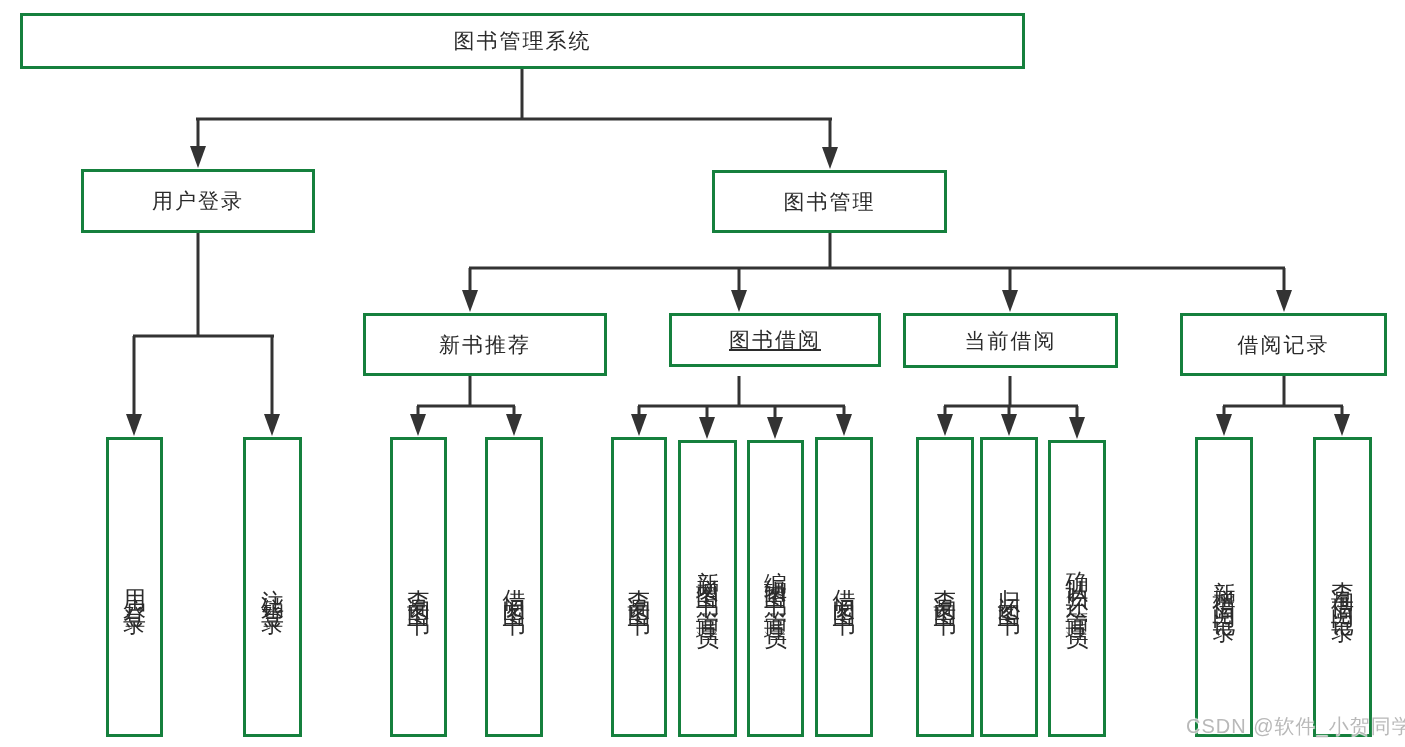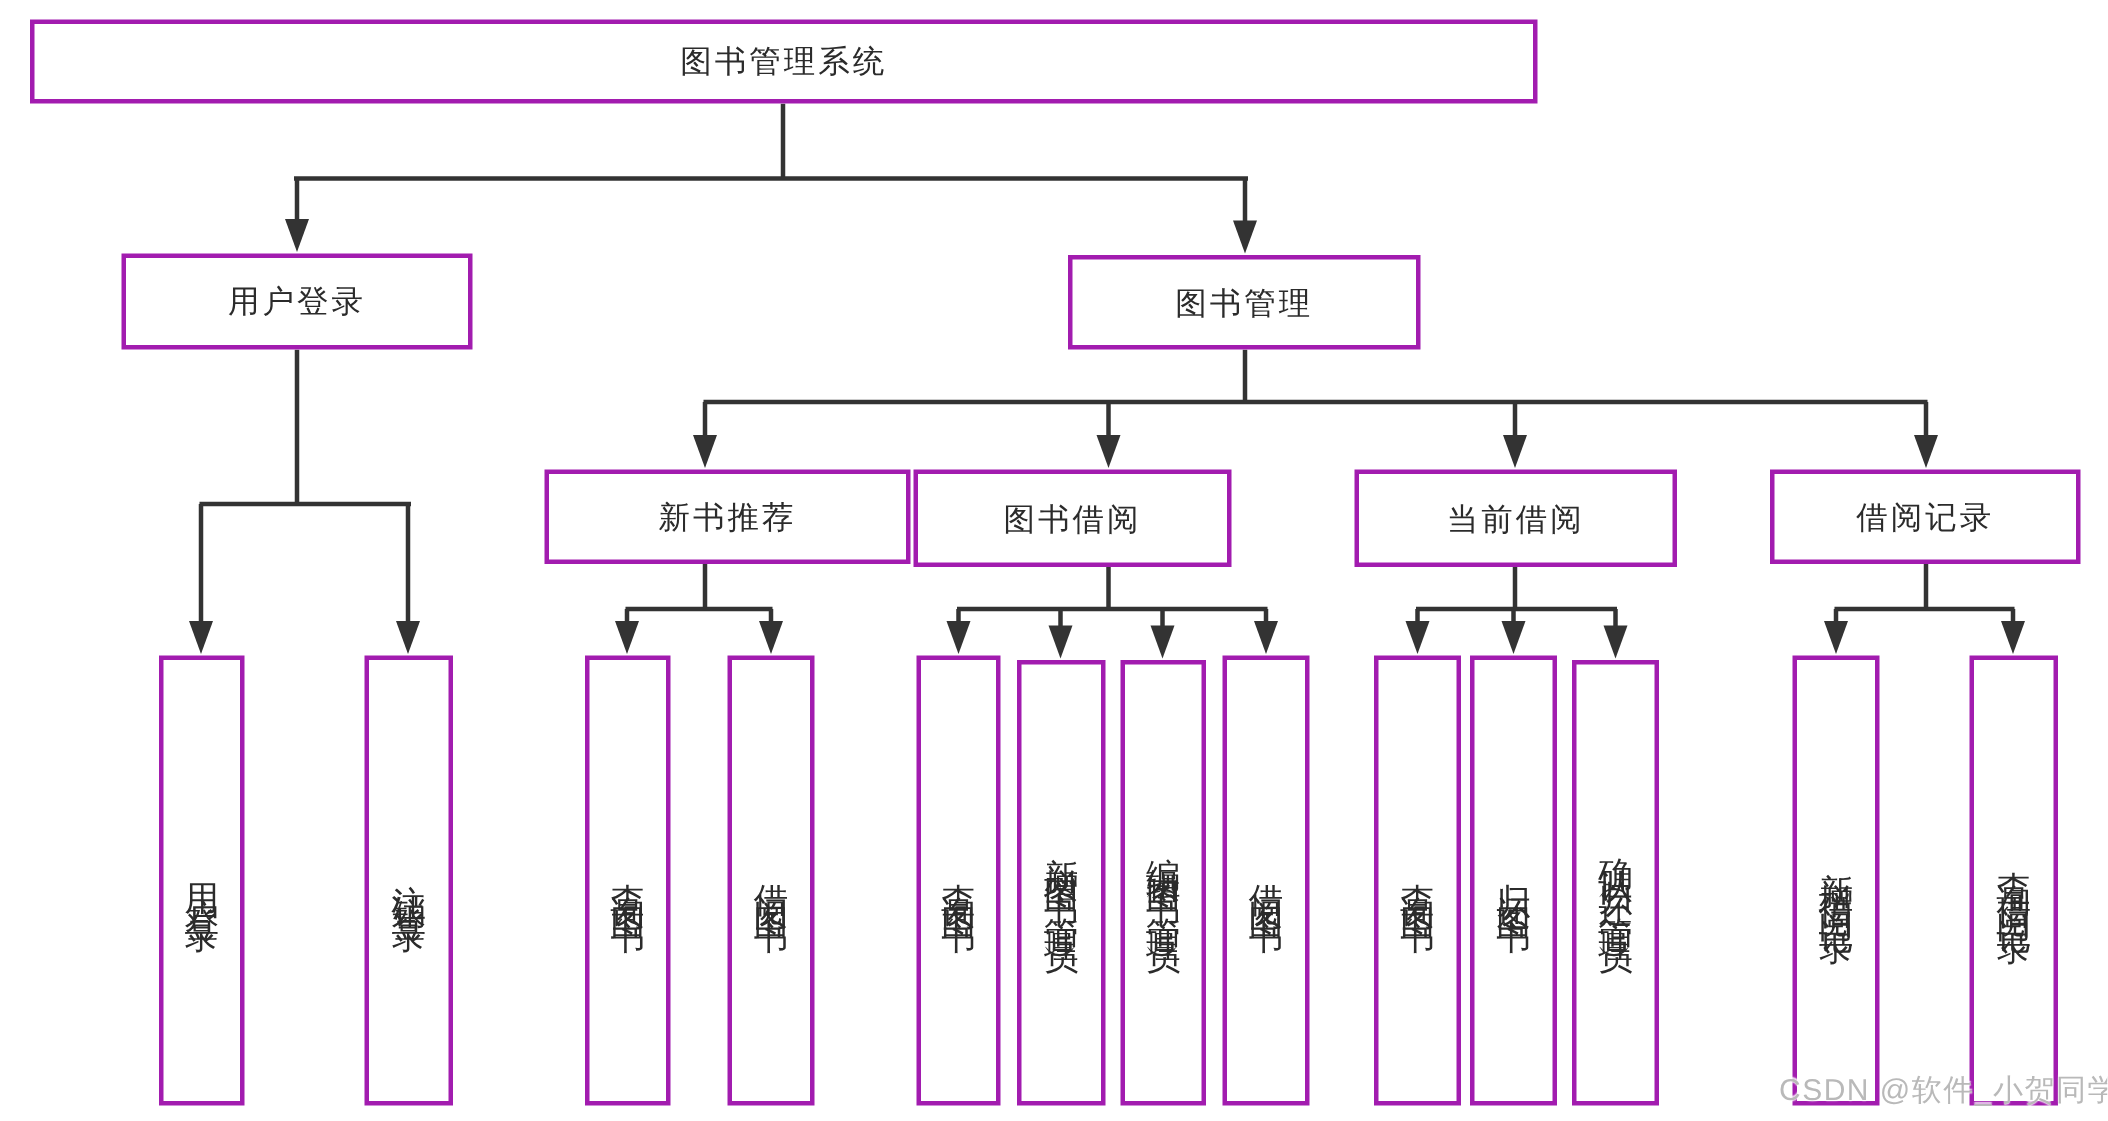--- a/index.html
+++ b/index.html
@@ -3,34 +3,34 @@
 <meta charset="utf-8">
 <style>
   html,body{margin:0;padding:0;background:#fff;}
   .stage{
     position:relative;width:1405px;height:747px;background:#fff;overflow:hidden;
     font-family:"Liberation Sans","DejaVu Sans",sans-serif;color:#2b2b2b;
   }
   .wires{position:absolute;left:0;top:0;width:1405px;height:747px;}
   .box{
     position:absolute;box-sizing:border-box;background:#fff;
-    border:3px solid #a21caf;display:flex;align-items:center;justify-content:center;
+    border:3px solid #15803d;display:flex;align-items:center;justify-content:center;
   }
   .box.h span{font-size:21px;letter-spacing:2px;white-space:nowrap;}
   .box.leaf span{
     writing-mode:vertical-rl;text-orientation:mixed;
     font-size:23px;letter-spacing:8px;line-height:1;white-space:nowrap;
   }
   
   .n-root {left:20px;  top:13px;  width:1005px;height:56px;}
   .n-l2a  {left:81px;  top:169px; width:234px; height:64px;}
   .n-l2b  {left:712px; top:170px; width:235px; height:63px;}
   .n-l3a  {left:363px; top:313px; width:244px; height:63px;}
-  .n-l3b  {left:609px; top:313px; width:212px; height:65px;}
-  .n-l3c  {left:903px; top:313px; width:215px; height:65px;}
+  .n-l3b  {left:669px; top:313px; width:212px; height:54px;text-decoration:underline;}
+  .n-l3c  {left:903px; top:313px; width:215px; height:55px;}
   .n-l3d  {left:1180px;top:313px; width:207px; height:63px;}
   
   .f1 {left:106px; top:437px;width:57px;height:300px;}
   .f2 {left:243px; top:437px;width:59px;height:300px;}
   .f3 {left:390px; top:437px;width:57px;height:300px;}
   .f4 {left:485px; top:437px;width:58px;height:300px;}
   .f5 {left:611px; top:437px;width:56px;height:300px;}
   .f6 {left:678px; top:440px;width:59px;height:297px;}
   .f7 {left:747px; top:440px;width:57px;height:297px;}
   .f8 {left:815px; top:437px;width:58px;height:300px;}

